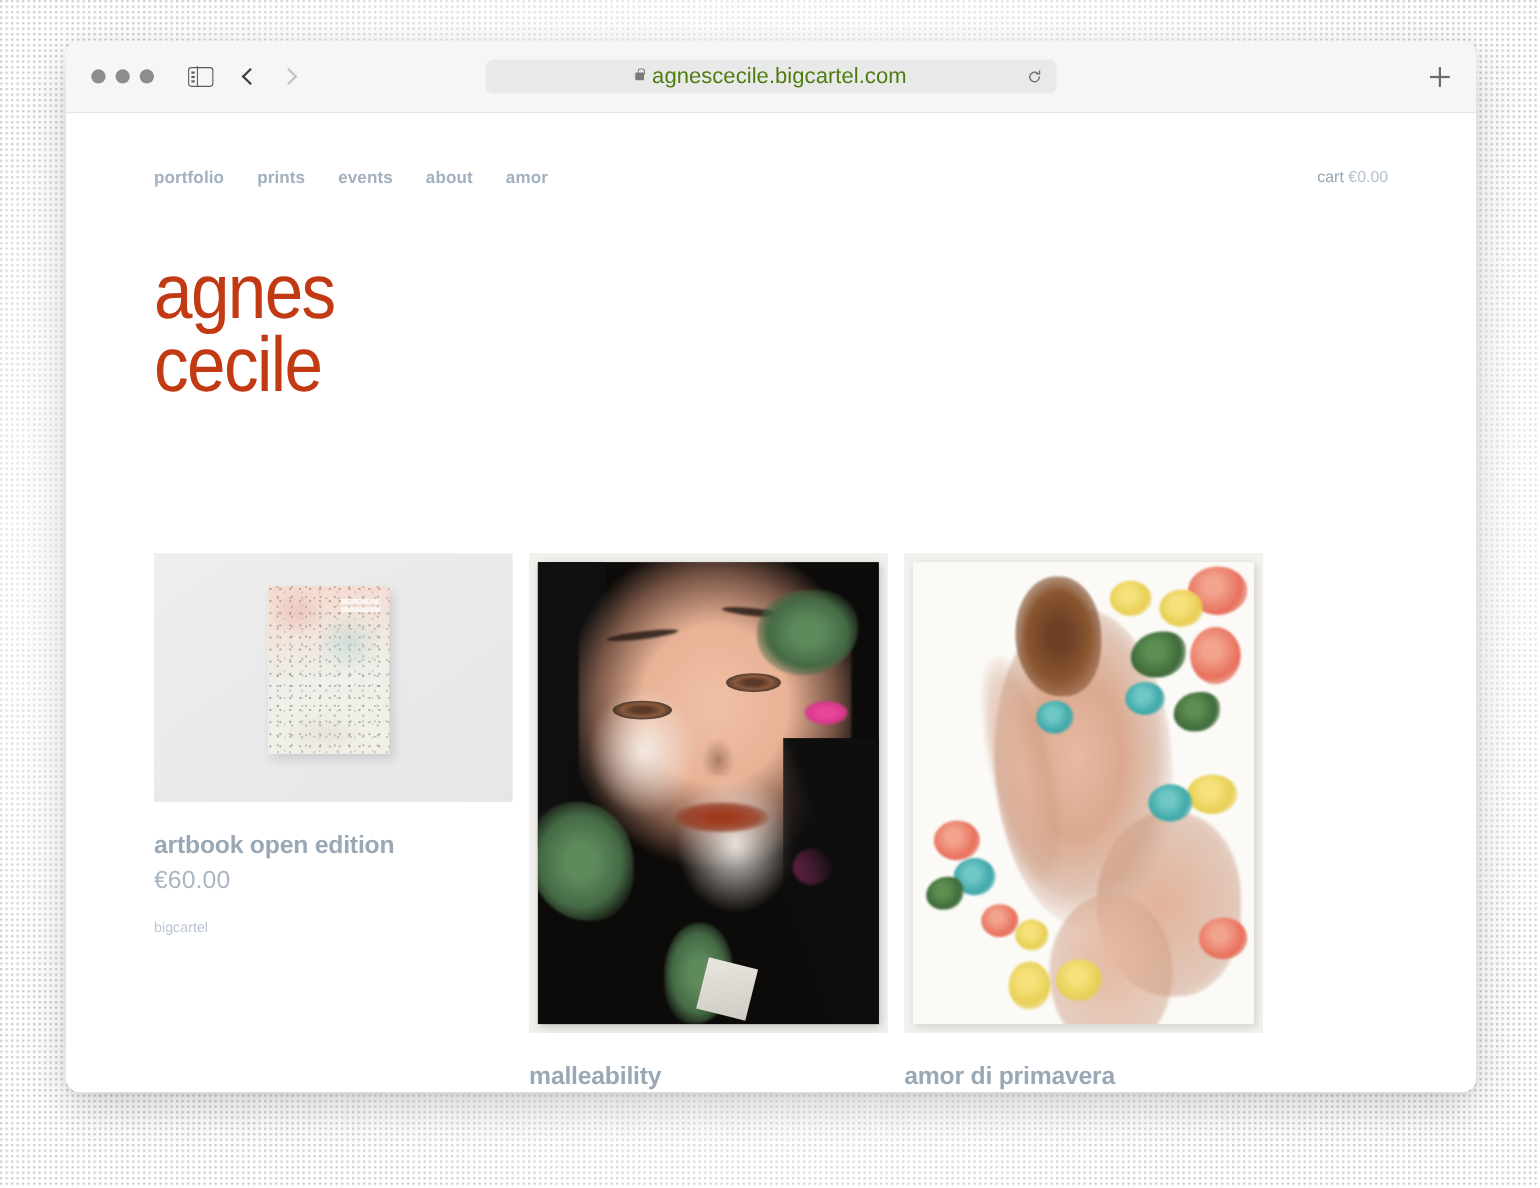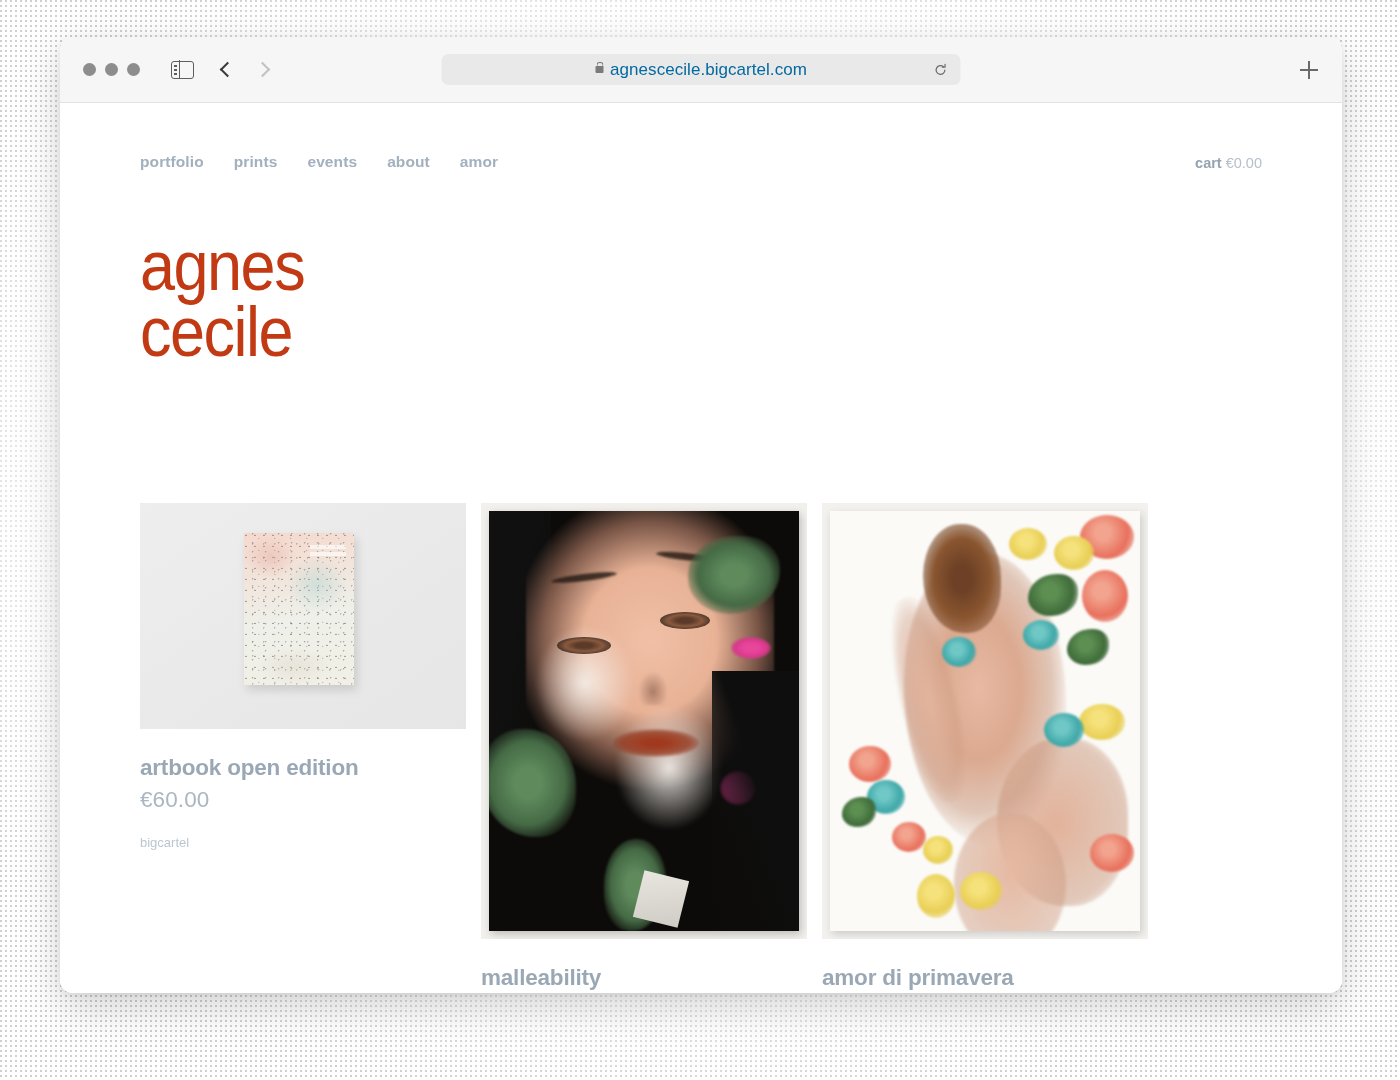--- a/index.html
+++ b/index.html
@@ -96,21 +96,21 @@
     position: relative;
   }
   .lock::before {
     content: ""; position: absolute;
     left: 1.6px; top: -4.2px;
     width: 4.8px; height: 4.5px;
     border: 1.5px solid #7a7a7a;
     border-bottom: none;
     border-radius: 3px 3px 0 0;
   }
-  .url-text { font-size: 17px; color: #0369a1; letter-spacing: 0.05px; }
+  .url-text { font-size: 20px; color: #4d7c0f; letter-spacing: 0.05px; }
   .reload {
     position: absolute; right: 13px; top: 50%;
     transform: translateY(-50%);
     width: 14px; height: 14px;
     color: #6f6f6f;
   }
   .plus-button {
     position: absolute; right: 24px; top: 50%;
     transform: translateY(-50%);
     width: 18px; height: 18px;
@@ -123,37 +123,37 @@
 
   
   .page {
     position: relative;
     height: 890px;
     background: #ffffff;
     padding: 0 80px;
   }
 
   .site-nav {
-    display: flex; align-items: flex-end;
+    display: flex; align-items: flex-start;
     padding-top: 50px;
   }
   .site-nav a {
     font-size: 15.5px;
     font-weight: 700;
     color: #a3b0be;
     margin-right: 30px;
     text-decoration: none;
     letter-spacing: 0.1px;
   }
   .cart {
     margin-left: auto;
     font-size: 14.5px;
     color: #b5c0cb;
   }
-  .cart b { color: #95a4b3; font-weight: 700; }
+  .cart b { color: #95a4b3; font-weight: 400; }
 
   
   .logo {
     margin-top: 62px;
     color: #c23a14;
     font-family: "Liberation Sans", sans-serif;
     font-weight: 300;
     font-size: 63px;
     line-height: 0.93;
     letter-spacing: -1.5px;

